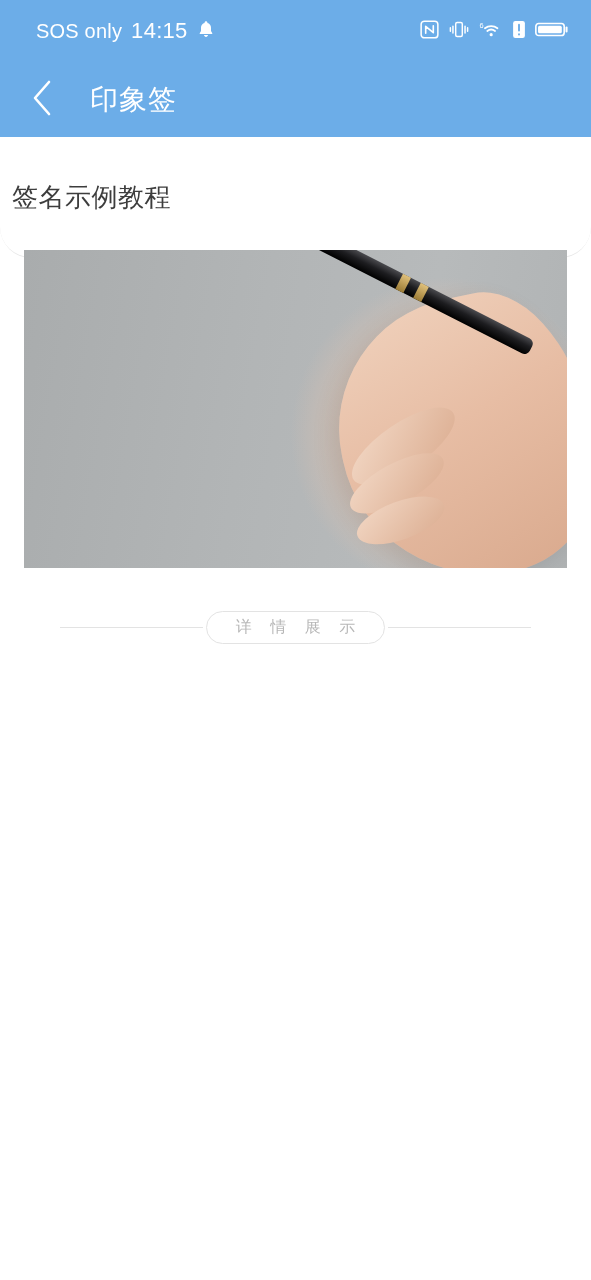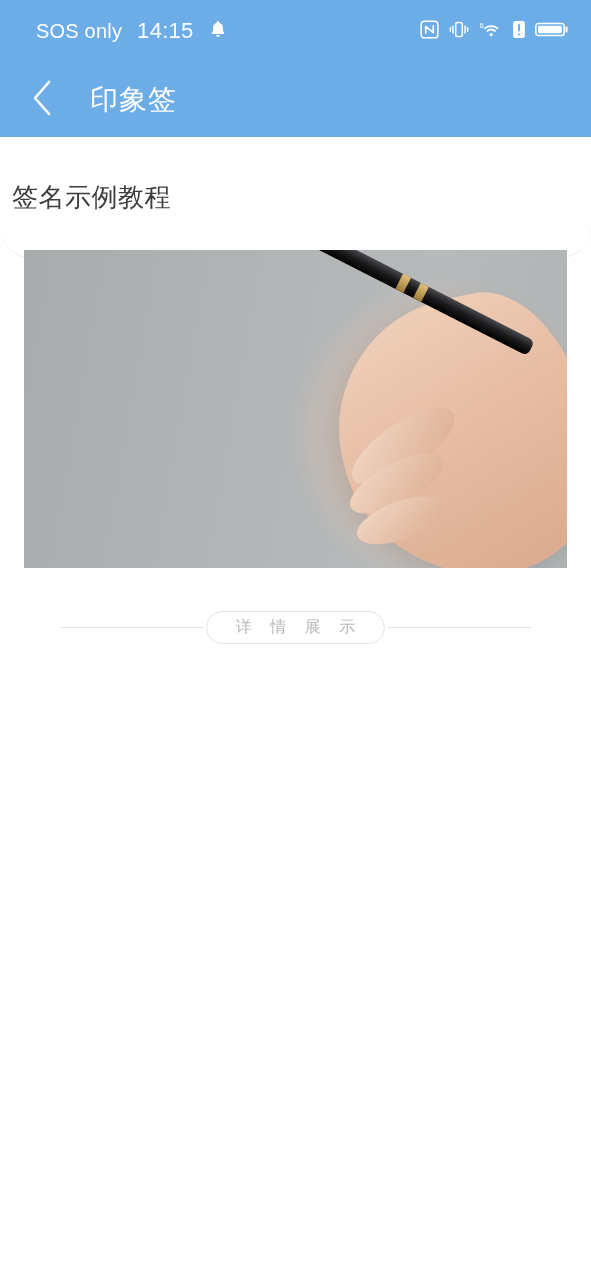--- a/index.html
+++ b/index.html
@@ -17,21 +17,21 @@
 
   
   .statusbar {
     position: absolute; left: 0; top: 0;
     width: 591px; height: 62px;
     background: #6cade8;
     display: flex; align-items: center;
     justify-content: space-between;
     padding: 0 22px 0 36px;
   }
-  .sb-left { display: flex; align-items: center; gap: 15px; }
+  .sb-left { display: flex; align-items: center; gap: 9px; }
   .sb-carrier {
     color: #ffffff; font-size: 20px; letter-spacing: .2px;
     font-family: "Liberation Sans", sans-serif;
   }
   .sb-time {
     color: #ffffff; font-size: 22px; font-weight: normal;
     letter-spacing: .3px;
   }
   .sb-right { display: flex; align-items: center; gap: 9px; }
   .sb-icon { display: block; }

